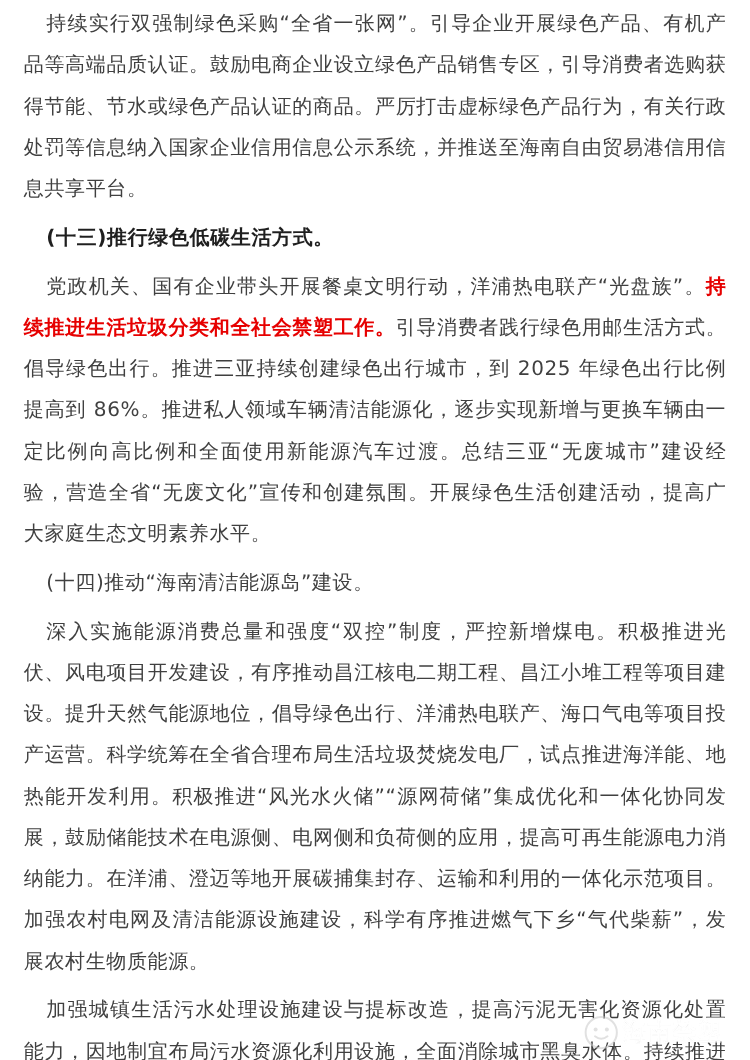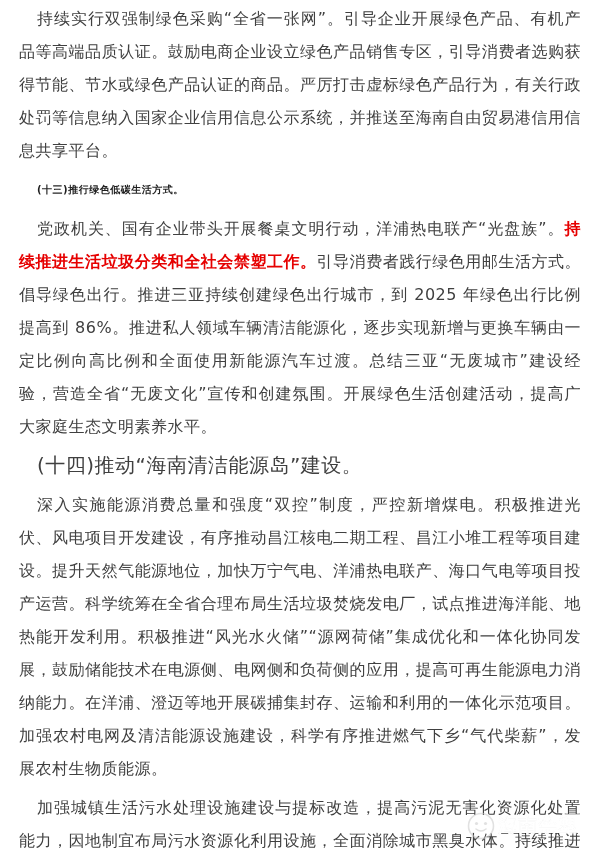--- a/index.html
+++ b/index.html
@@ -18,50 +18,49 @@
     margin: 0 0 6px 0;
     font-size: 16px;
     line-height: 33px;
     color: #404040;
     text-align: justify;
     text-indent: 18px;
     letter-spacing: 0.5px;
   }
   .heading-bold {
     margin: 0 0 6px 0;
-    font-size: 10px;
+    font-size: 16px;
     line-height: 33px;
     color: #1f1f1f;
     font-weight: bold;
     text-indent: 18px;
     letter-spacing: 0.5px;
   }
   .sub-heading {
     margin: 0 0 6px 0;
-    font-size: 20px;
+    font-size: 16px;
     line-height: 33px;
     color: #404040;
     font-weight: normal;
     text-indent: 18px;
     letter-spacing: 0.5px;
   }
   .red-bold {
     color: #e60000;
     font-weight: bold;
   }
   .watermark {
     position: absolute;
     right: 6px;
     bottom: 8px;
     display: flex;
     align-items: center;
     gap: 3px;
     opacity: 0.55;
     pointer-events: none;
-    text-decoration: underline;
   }
   .watermark .logo {
     width: 28px;
     height: 28px;
     flex: 0 0 auto;
   }
   .watermark .wm-text {
     font-size: 19px;
     font-weight: bold;
     color: #bfbfbf;
@@ -76,21 +75,21 @@
 
   <p class="para">持续实行双强制绿色采购“全省一张网”。引导企业开展绿色产品、有机产品等高端品质认证。鼓励电商企业设立绿色产品销售专区，引导消费者选购获得节能、节水或绿色产品认证的商品。严厉打击虚标绿色产品行为，有关行政处罚等信息纳入国家企业信用信息公示系统，并推送至海南自由贸易港信用信息共享平台。</p>
 
   <p class="heading-bold">(十三)推行绿色低碳生活方式。</p>
 
   <p class="para"><span>党政机关、国有企业带头开展餐桌文明行动，洋浦热电联产“光盘族”。</span><span class="red-bold">持续推进生活垃圾分类和全社会禁塑工作。</span><span>引导消费者践行绿色用邮生活方式。倡导绿色出行。推进三亚持续创建绿色出行城市，到 2025 年绿色出行比例提高到 86%。推进私人领域车辆清洁能源化，逐步实现新增与更换车辆由一定比例向高比例和全面使用新能源汽车过渡。总结三亚“无废城市”建设经验，营造全省“无废文化”宣传和创建氛围。开展绿色生活创建活动，提高广大家庭生态文明素养水平。</span></p>
 
 
   <p class="sub-heading">(十四)推动“海南清洁能源岛”建设。</p>
 
-  <p class="para">深入实施能源消费总量和强度“双控”制度，严控新增煤电。积极推进光伏、风电项目开发建设，有序推动昌江核电二期工程、昌江小堆工程等项目建设。提升天然气能源地位，加快万宁气电、洋浦热电联产、海口气电等项目投产运营。科学统筹在全省合理布局生活垃圾焚烧发电厂，试点推进海洋能、地热能开发利用。积极推进“风光水火储”“源网荷储”集成优化和一体化协同发展，鼓励储能技术在电源侧、电网侧和负荷侧的应用，提高可再生能源电力消纳能力。在洋浦、澄迈等地开展碳捕集封存、运输和利用的一体化示范项目。加强农村电网及清洁能源设施建设，科学有序推进燃气下乡“气代柴薪”，发展农村生物质能源。</p>
+  <p class="para">深入实施能源消费总量和强度“双控”制度，严控新增煤电。积极推进光伏、风电项目开发建设，有序推动昌江核电二期工程、昌江小堆工程等项目建设。提升天然气能源地位，倡导绿色出行、洋浦热电联产、海口气电等项目投产运营。科学统筹在全省合理布局生活垃圾焚烧发电厂，试点推进海洋能、地热能开发利用。积极推进“风光水火储”“源网荷储”集成优化和一体化协同发展，鼓励储能技术在电源侧、电网侧和负荷侧的应用，提高可再生能源电力消纳能力。在洋浦、澄迈等地开展碳捕集封存、运输和利用的一体化示范项目。加强农村电网及清洁能源设施建设，科学有序推进燃气下乡“气代柴薪”，发展农村生物质能源。</p>
 
 
   <p class="para">加强城镇生活污水处理设施建设与提标改造，提高污泥无害化资源化处置能力，因地制宜布局污水资源化利用设施，全面消除城市黑臭水体。持续推进三亚、儋州、文</p>
 
   <div class="watermark">
     <svg class="logo" viewBox="0 0 28 28" xmlns="http://www.w3.org/2000/svg">
       <circle cx="14" cy="14" r="12.5" fill="none" stroke="#c9c9c9" stroke-width="1.6"></circle>
       <circle cx="9.5" cy="11.5" r="1.6" fill="#c9c9c9"></circle>
       <circle cx="18.5" cy="11.5" r="1.6" fill="#c9c9c9"></circle>
       <path d="M9 17 q5 4 10 0" fill="none" stroke="#c9c9c9" stroke-width="1.6" stroke-linecap="round"></path>

